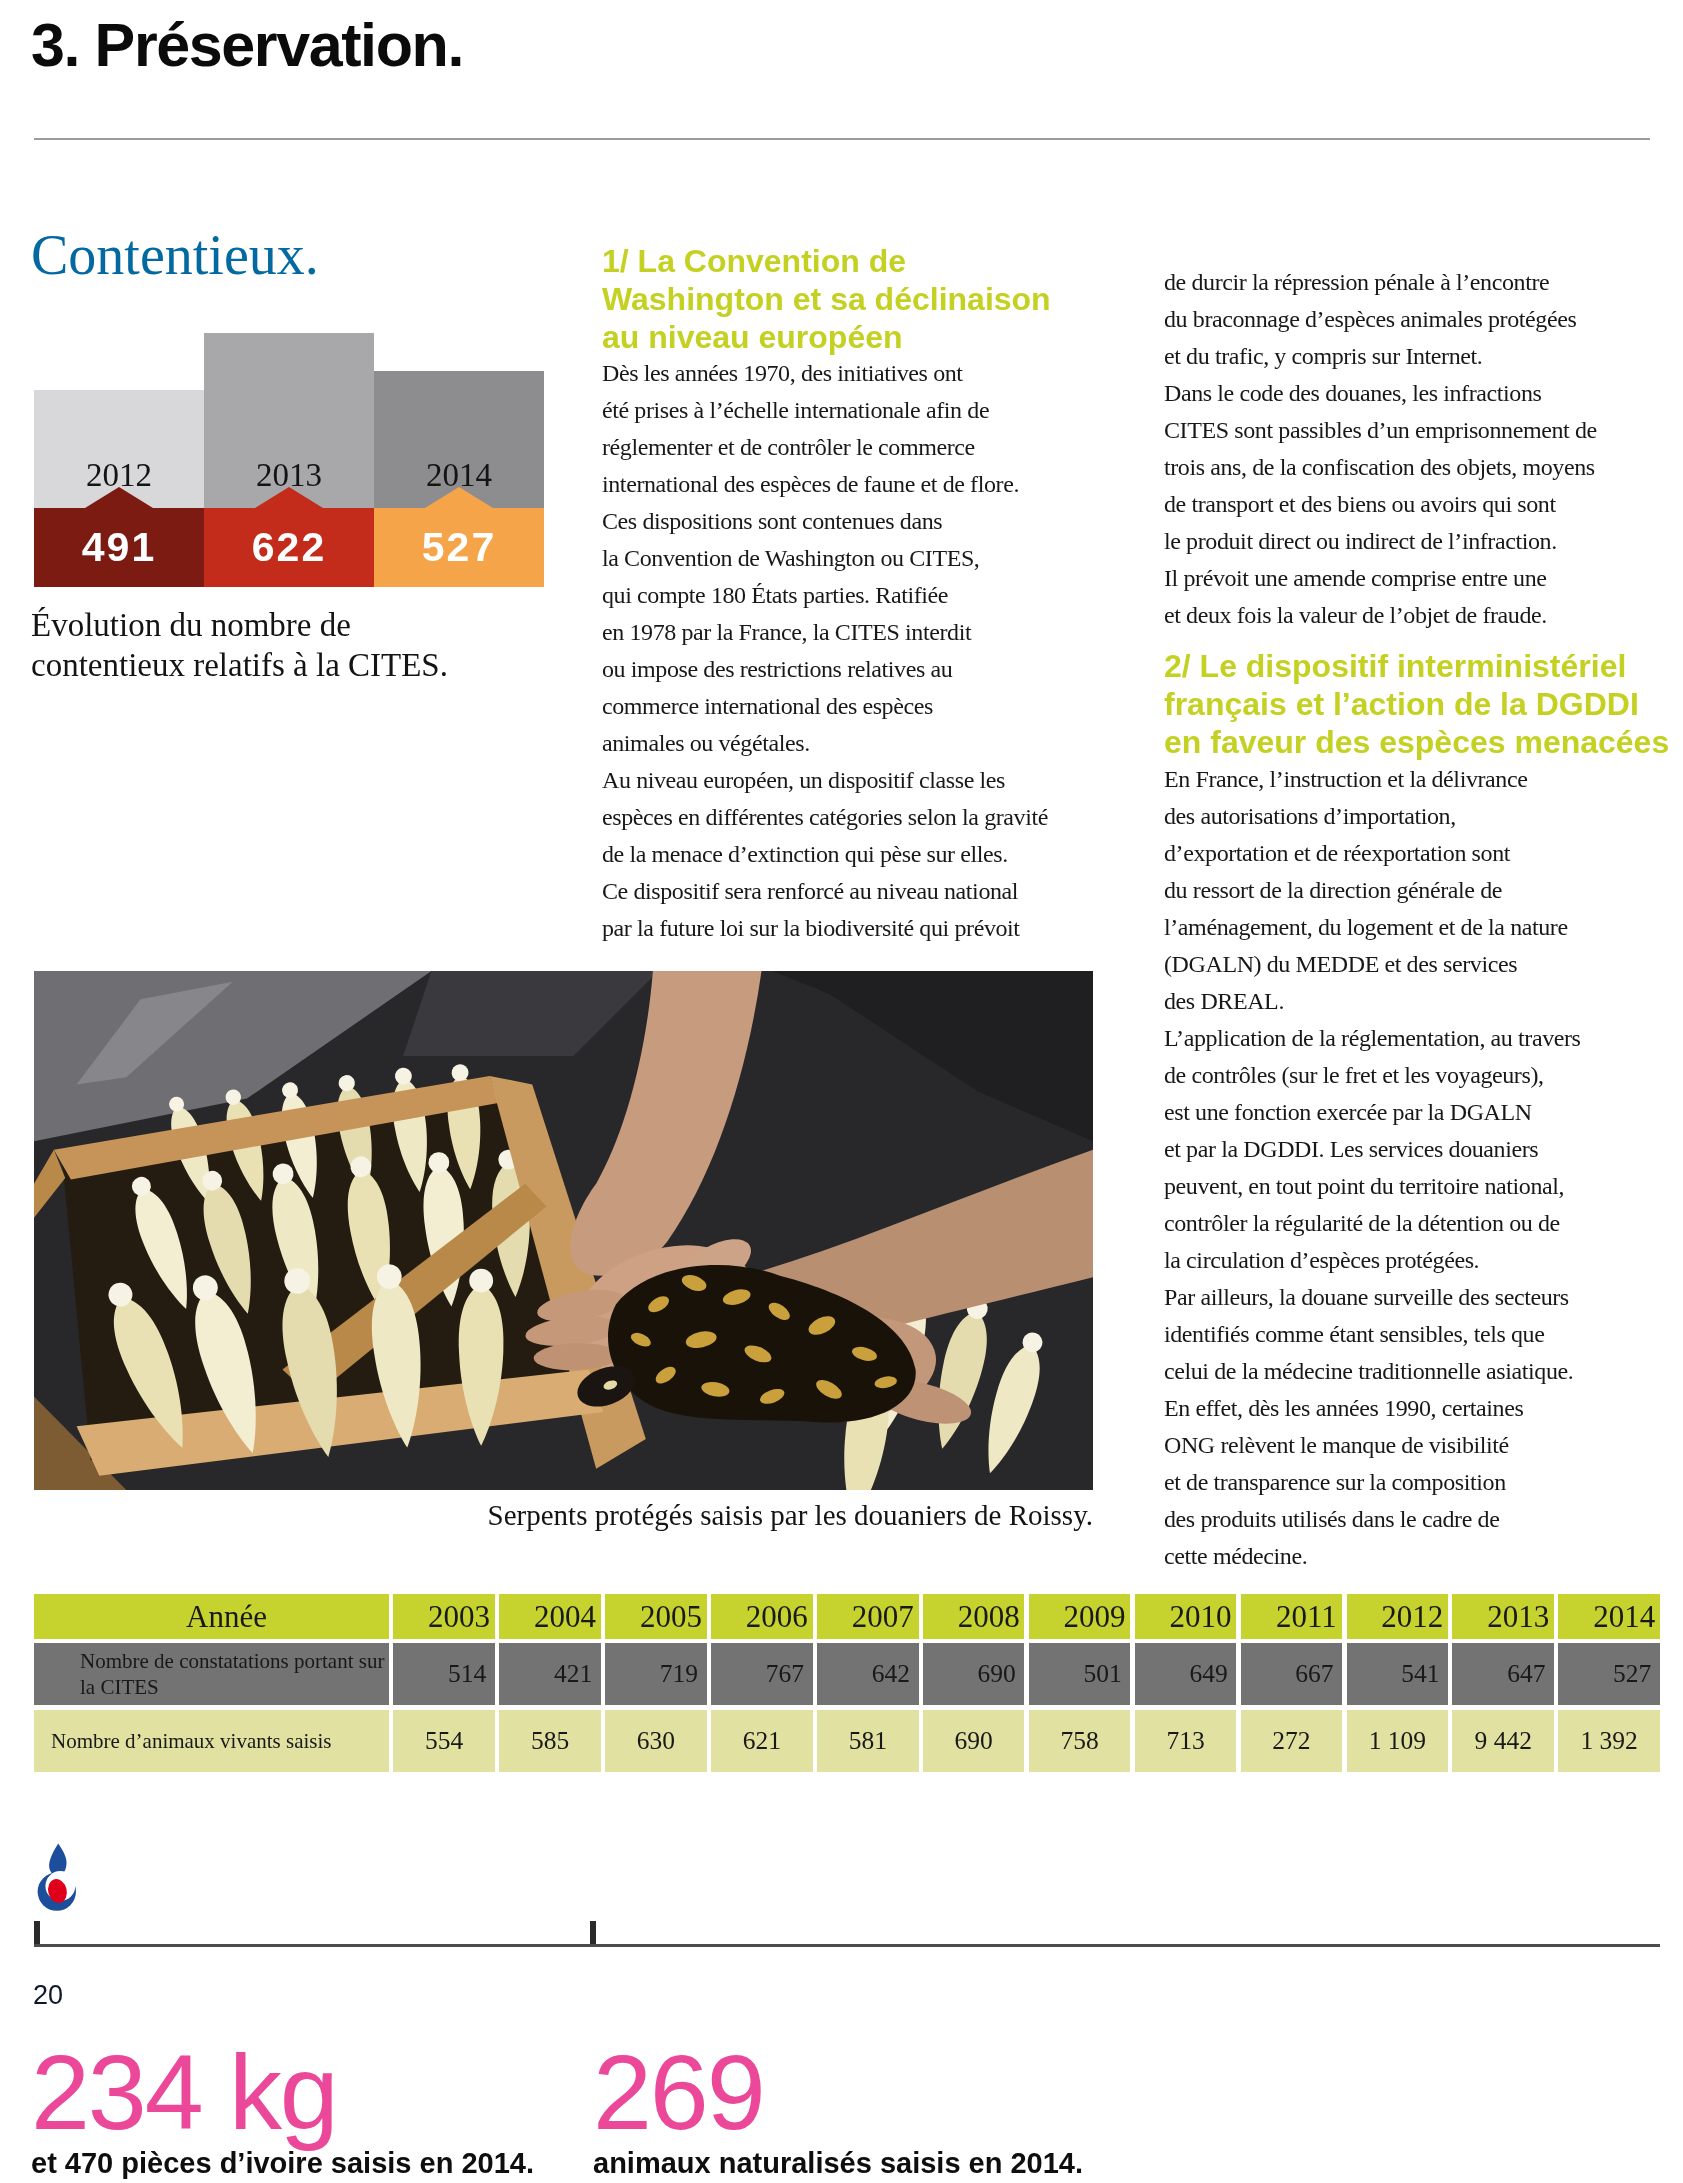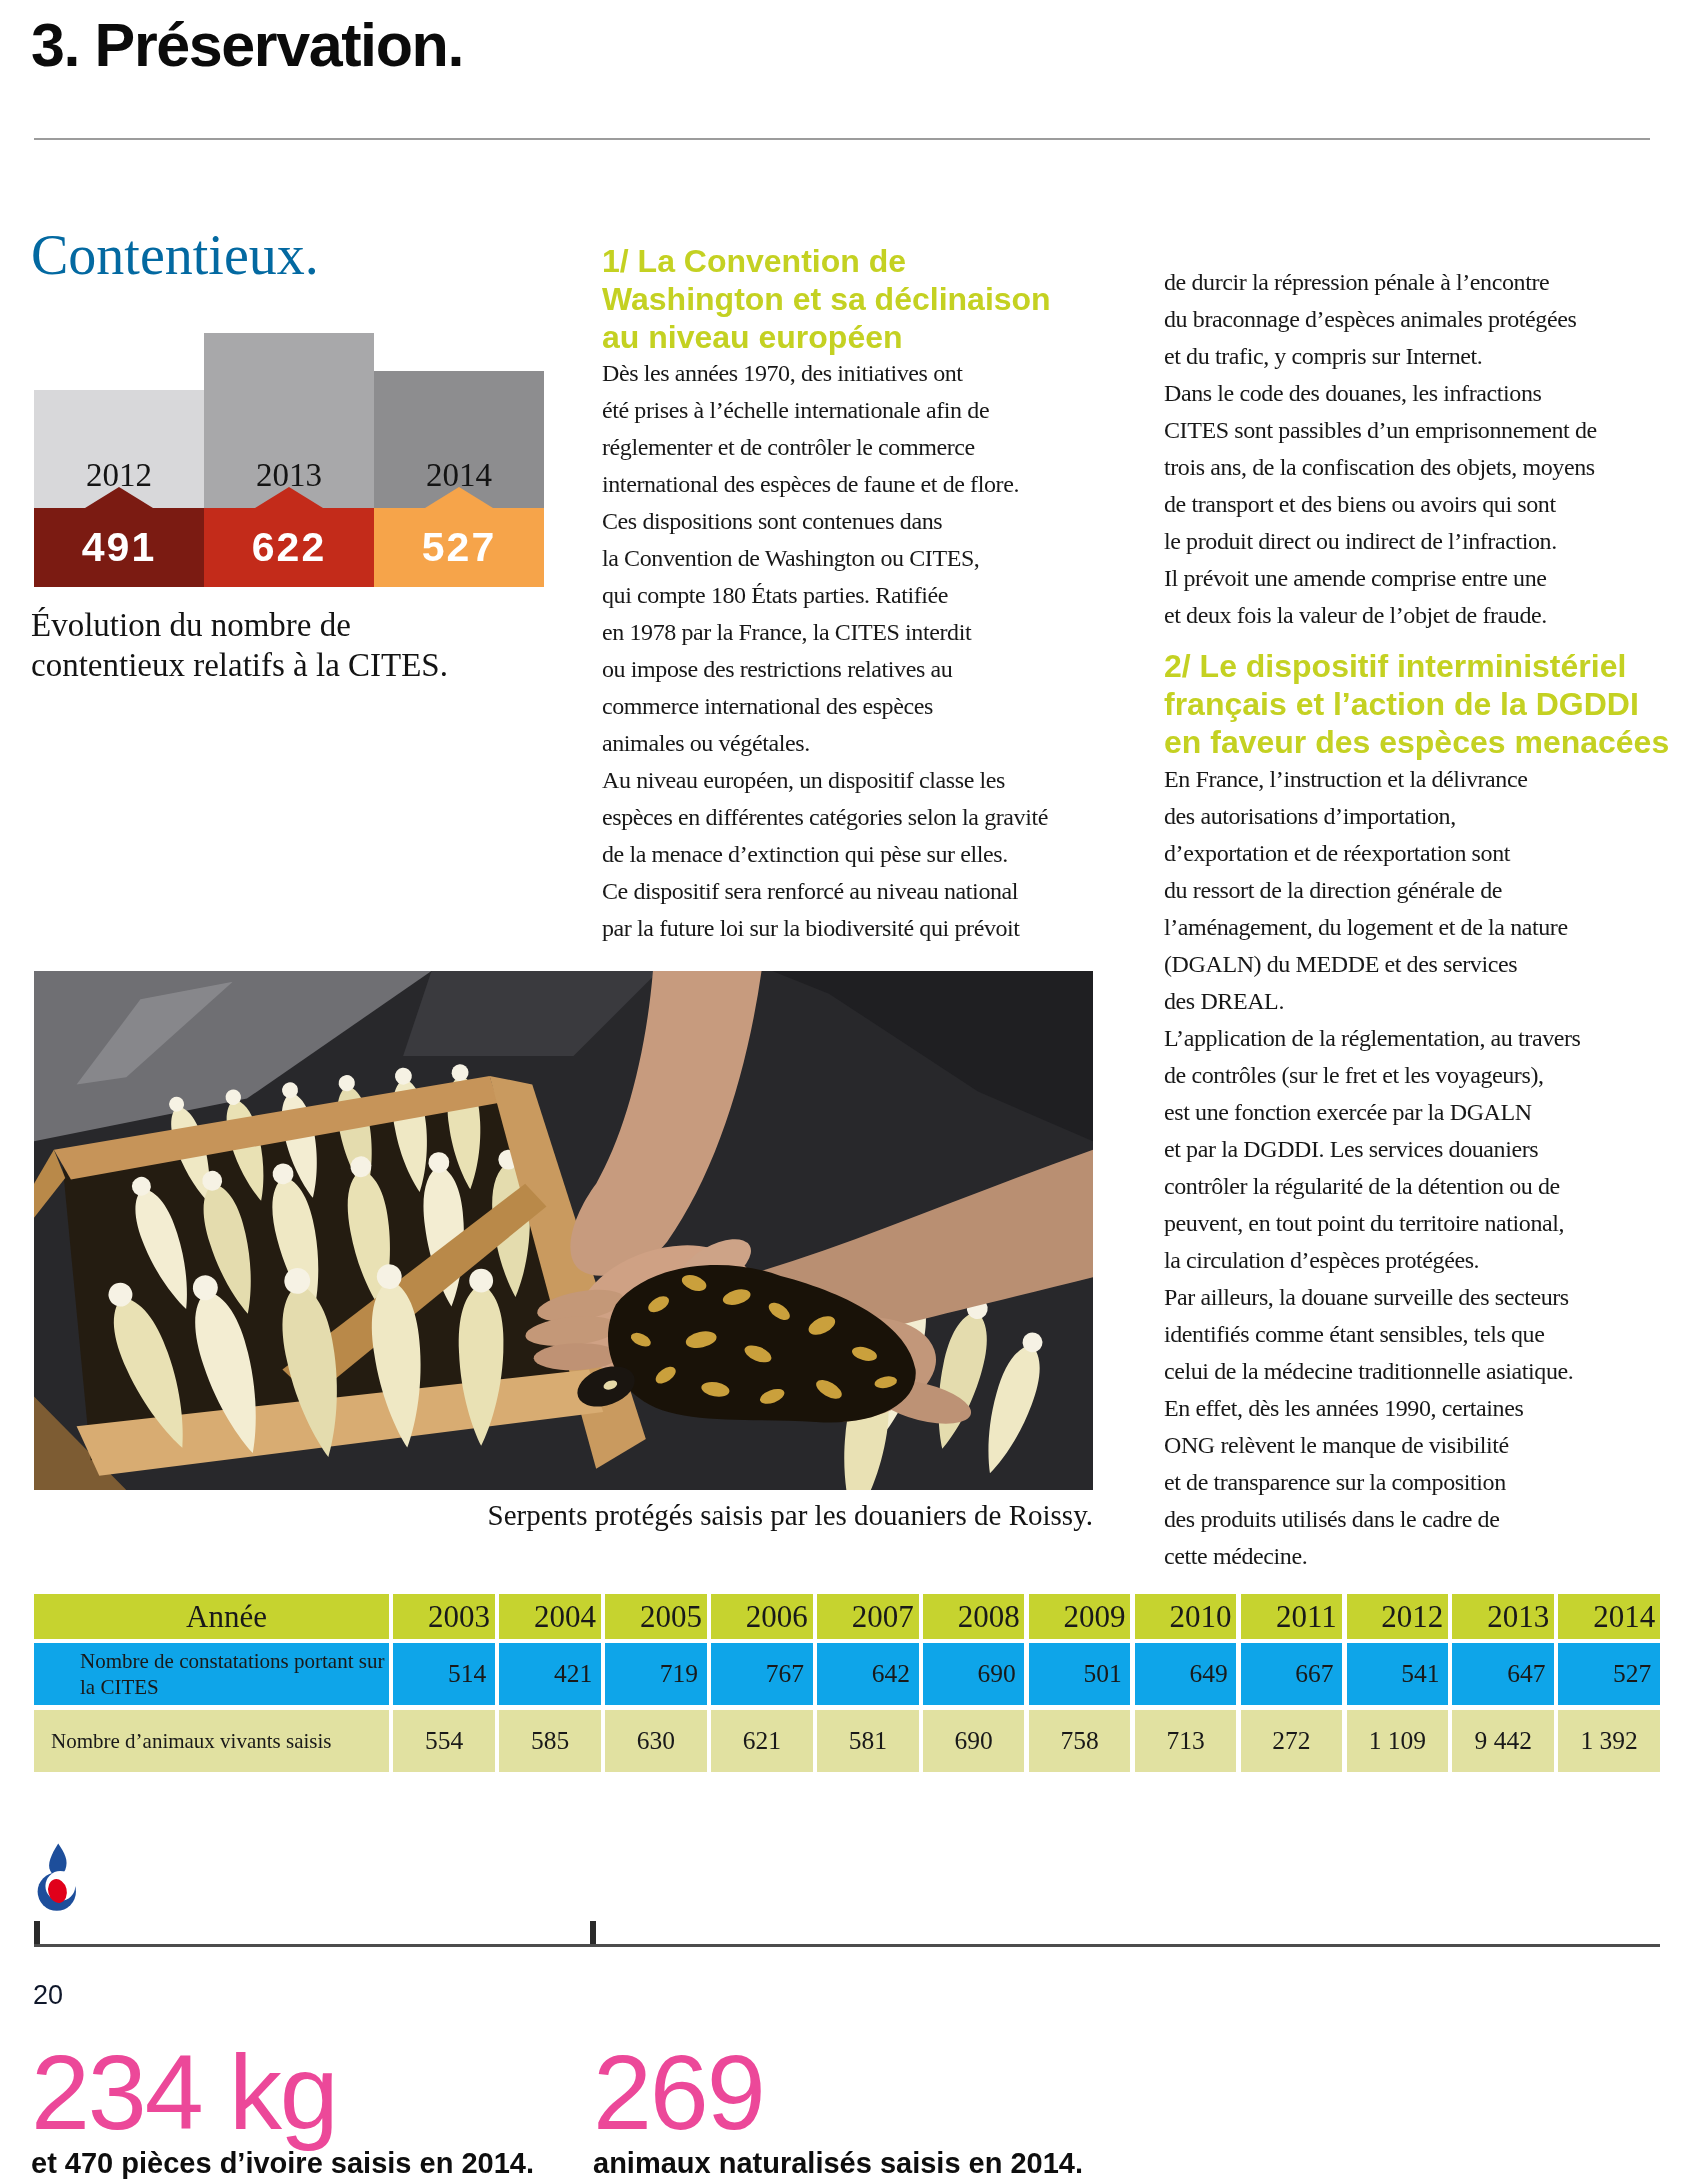--- a/index.html
+++ b/index.html
@@ -50,21 +50,21 @@
                  font-size:29px;color:#141414;}
 
   
   .dtable{position:absolute;left:34px;top:1594px;width:1626px;}
   .trow{display:grid;grid-template-columns:355px repeat(12,1fr);gap:4.3px;margin-bottom:4.3px;}
   .thead{height:45px;} .tdata{height:62px;}
   .cell{display:flex;align-items:center;justify-content:center;font-size:25.5px;color:#191919;}
   .cell.head{background:#c6d32f;font-size:31px;padding-left:30px;}
   .cell.label{justify-content:flex-start;text-align:left;padding-left:17px;
               font-size:21px;line-height:26px;}
-  .cell.v1{background:#0ea5e9;padding-left:46px;} .cell.v2{background:#e1e1a1;}
+  .cell.v1{background:#737373;padding-left:46px;} .cell.v2{background:#e1e1a1;}
 
   
   .logo{position:absolute;left:31px;top:1842px;width:53px;height:71px;}
   .bottom-rule{position:absolute;left:34px;top:1944px;width:1626px;height:2.8px;background:#4c4c4c;}
   .tick{position:absolute;top:1921px;width:6.4px;height:25.5px;background:#2a2a2a;}
   .tick1{left:34px;} .tick2{left:590px;}
   .pagenum{position:absolute;left:33px;top:1980px;font-family:"Liberation Sans",sans-serif;
            font-size:27px;color:#0f172a;}
   .stat{position:absolute;top:2049px;}
   .stat1{left:31px;} .stat2{left:593px;}
@@ -164,22 +164,22 @@
       <div class="tl">des autorisations d’importation,</div>
       <div class="tl">d’exportation et de réexportation sont</div>
       <div class="tl">du ressort de la direction générale de</div>
       <div class="tl">l’aménagement, du logement et de la nature</div>
       <div class="tl">(DGALN) du MEDDE et des services</div>
       <div class="tl">des DREAL.</div>
       <div class="tl">L’application de la réglementation, au travers</div>
       <div class="tl">de contrôles (sur le fret et les voyageurs),</div>
       <div class="tl">est une fonction exercée par la DGALN</div>
       <div class="tl">et par la DGDDI. Les services douaniers</div>
+      <div class="tl">peuvent, en tout point du territoire national,</div>
       <div class="tl">contrôler la régularité de la détention ou de</div>
-      <div class="tl">peuvent, en tout point du territoire national,</div>
       <div class="tl">la circulation d’espèces protégées.</div>
       <div class="tl">Par ailleurs, la douane surveille des secteurs</div>
       <div class="tl">identifiés comme étant sensibles, tels que</div>
       <div class="tl">celui de la médecine traditionnelle asiatique.</div>
       <div class="tl">En effet, dès les années 1990, certaines</div>
       <div class="tl">ONG relèvent le manque de visibilité</div>
       <div class="tl">et de transparence sur la composition</div>
       <div class="tl">des produits utilisés dans le cadre de</div>
       <div class="tl">cette médecine.</div>
     </div>

